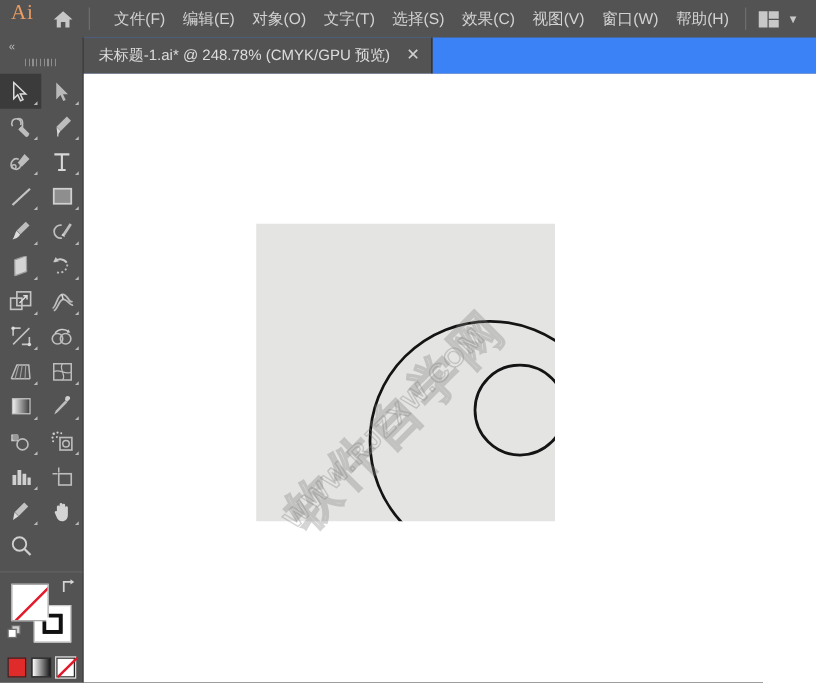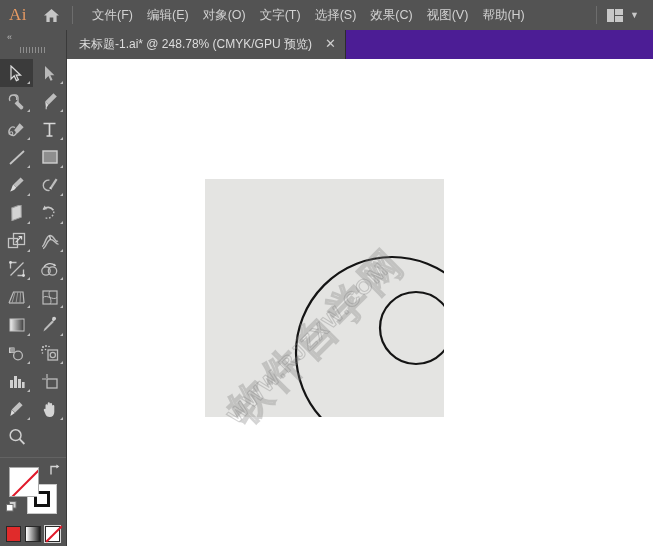--- a/index.html
+++ b/index.html
@@ -13,21 +13,21 @@
 
   
   .menubar {
     position: absolute; left: 0; top: 0;
     width: 653px; height: 30px;
     background: #535353;
     display: flex; align-items: center;
   }
   .ai-logo {
     width: 36px; height: 30px;
-    display: flex; align-items: center; justify-content: center;
+    display: flex; align-items: flex-start; justify-content: center;
     color: #e89b63; font-size: 17px; letter-spacing: .5px;
     font-family: "Liberation Serif", "DejaVu Serif", serif;
   }
   .home-icon {
     width: 30px; height: 30px;
     display: flex; align-items: center; justify-content: center;
   }
   .vsep { width: 1px; height: 18px; background: #6d6d6d; margin: 0 6px; }
   .menu-items { display: flex; align-items: flex-end; margin-left: 6px; }
   .menu-item {
@@ -48,21 +48,21 @@
     grid-template-rows: 6px 6px; gap: 1px;
   }
   .ws-grid i { background: #c8c8c8; display: block; }
   .ws-grid i.tall { grid-row: span 2; }
   .chev { color: #c8c8c8; font-size: 9px; line-height: 1; }
 
   
   .tabbar {
     position: absolute; left: 67px; top: 30px;
     width: 586px; height: 29px;
-    background: #4c1d95;
+    background: #3b82f6;
     display: flex; align-items: flex-end;
   }
   .doc-tab {
     height: 29px; display: flex; align-items: center;
     background: #535353; padding: 0 8px 0 12px;
     border-right: 1px solid #2c2c2c;
     cursor: default;
   }
   .doc-tab-label { color: #ddd; font-size: 12px; white-space: nowrap; }
   .tab-close {
@@ -233,20 +233,21 @@
     </div>
     <div class="vsep"></div>
     <div class="menu-items">
       <div class="menu-item">文件(F)</div>
       <div class="menu-item">编辑(E)</div>
       <div class="menu-item">对象(O)</div>
       <div class="menu-item">文字(T)</div>
       <div class="menu-item">选择(S)</div>
       <div class="menu-item">效果(C)</div>
       <div class="menu-item">视图(V)</div>
+      <div class="menu-item">窗口(W)</div>
       <div class="menu-item">帮助(H)</div>
     </div>
     <div class="menubar-right">
       <div class="vsep"></div>
       <div class="ws-switch">
         <div class="ws-grid">
           <i class="tall"></i>
             <i></i>
             <i></i>
         </div>

